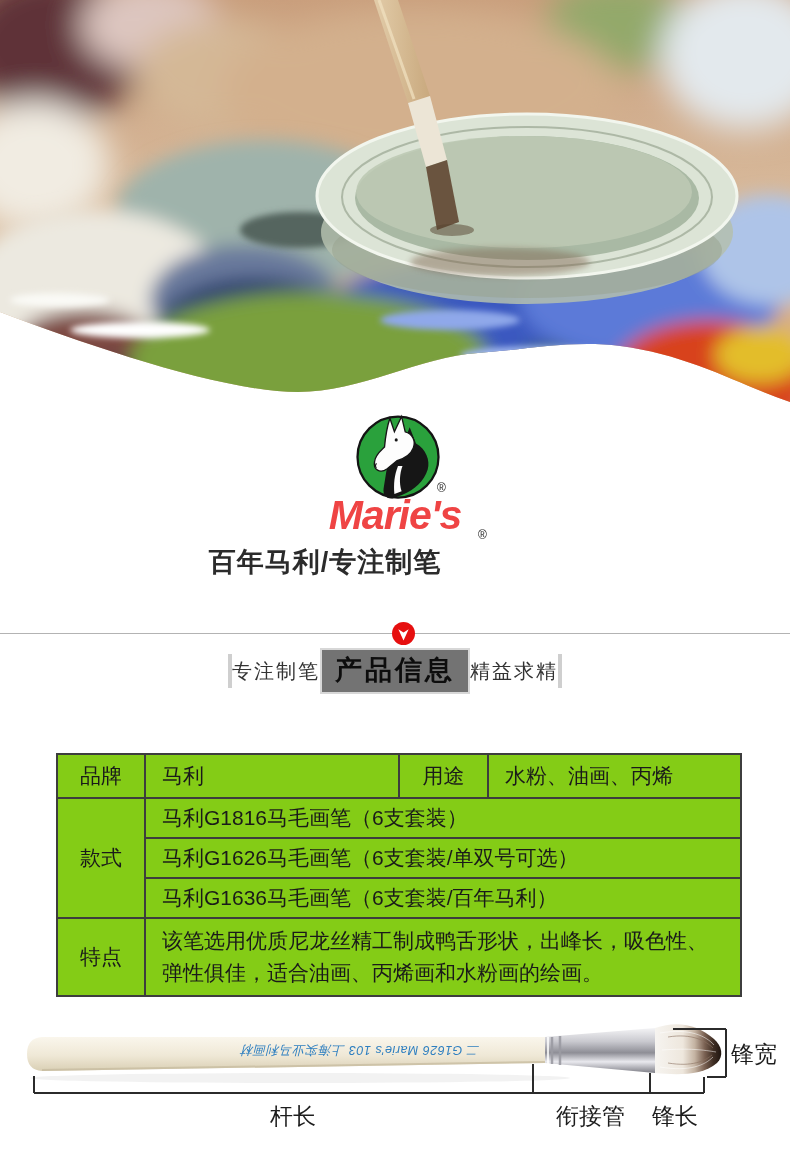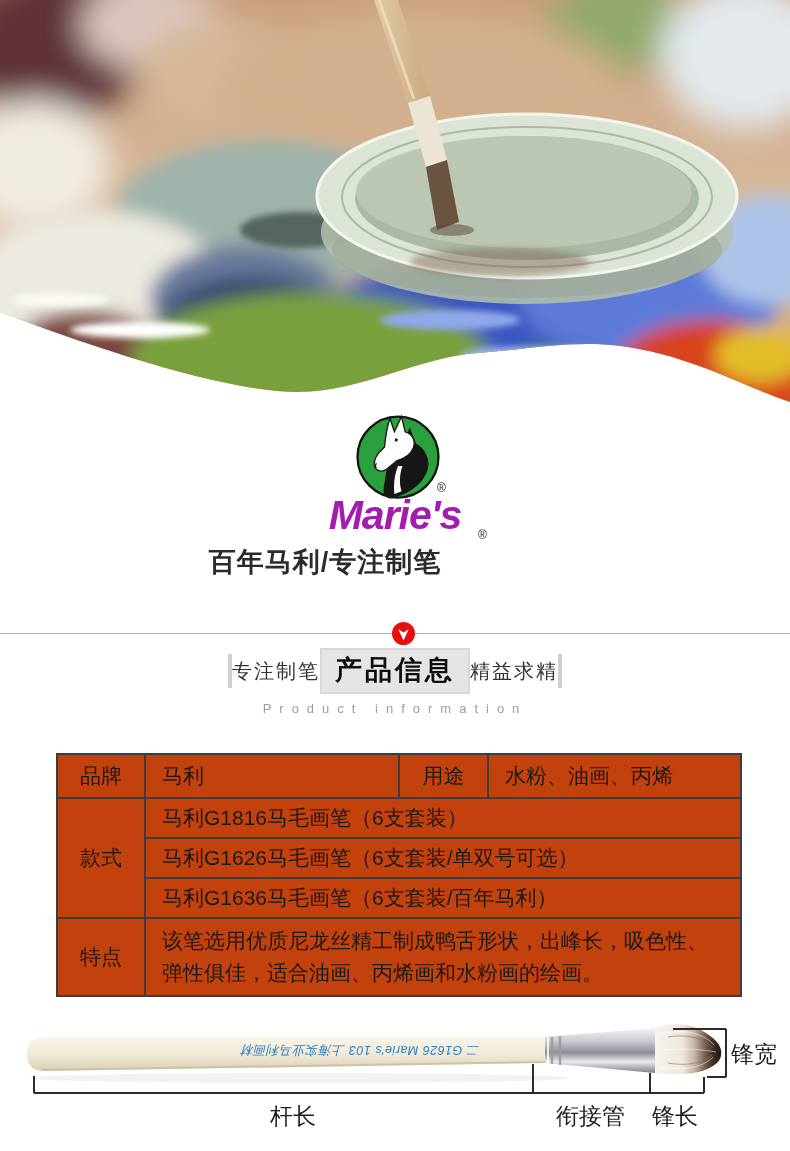--- a/index.html
+++ b/index.html
@@ -7,41 +7,41 @@
         font-family:"Liberation Sans","DejaVu Sans",sans-serif;color:#1a1a1a;}
   .abs{position:absolute;}
 
   
   .hero{left:0;top:0;width:790px;height:432px;}
 
   
   .logo-svg{left:353px;top:412px;width:90px;height:90px;}
   .logo-reg{left:437px;top:481px;font-size:12px;color:#222;}
   .wordmark{left:0;top:492px;width:790px;text-align:center;
-            font-size:41px;font-weight:800;font-style:italic;letter-spacing:-1px;color:#a21caf;}
+            font-size:41px;font-weight:800;font-style:italic;letter-spacing:-1px;color:#ef4444;}
   .wordmark-reg{left:478px;top:528px;font-size:12px;color:#222;}
   .slogan{left:0;top:544px;width:650px;text-align:center;
           font-size:27px;font-weight:600;letter-spacing:1px;color:#2b2b2b;}
 
   
   .divider-line{left:0;top:633px;width:790px;height:0;border-top:1px solid #b3b3b3;}
   .red-badge{left:392px;top:622px;width:23px;height:23px;border-radius:50%;
              display:flex;align-items:center;justify-content:center;}
   .tab-row{left:0;top:651px;width:790px;height:40px;display:flex;align-items:center;
            justify-content:center;}
   .tab-bar{width:4px;height:34px;background:#cfcfcf;}
   .tab-tag{font-size:20px;font-weight:500;letter-spacing:2px;color:#333;}
-  .title-box{border:2px solid #d7d7d7;background:#e5e5e5;padding:2px 13px 4px 13px;}
+  .title-box{border:2px solid #d7d7d7;background:#737373;padding:2px 13px 4px 13px;}
   .title-box span{font-size:27px;font-weight:800;letter-spacing:3px;color:#0d0d0d;}
   .subtitle-en{left:0;top:701px;width:790px;text-align:center;font-size:13px;
                letter-spacing:8px;color:#9c9c9c;}
 
   
   .spec-wrap{left:56px;top:753px;}
-  table.spec{border-collapse:collapse;table-layout:fixed;width:684px;background:#c2410c;}
+  table.spec{border-collapse:collapse;table-layout:fixed;width:684px;background:#84cc16;}
   table.spec td{border:2px solid #3d3d3d;font-size:21px;color:#1a1a1a;vertical-align:middle;}
   td.lbl{text-align:center;font-weight:500;}
   td.val{text-align:left;padding:0 10px 0 16px;}
   tr.r1 td{height:40px;}
   tr.rs td{height:38px;}
   tr.rf td{height:64px;}
   td.feature{line-height:32px;padding:6px 14px 6px 16px;}
 
   
   .brush-svg{left:0;top:1015px;width:790px;height:125px;}
@@ -166,21 +166,20 @@
   </div>
   <div class="abs tab-row">
     <div class="tab-bar"></div>
     <div class="tab-tag">专注制笔</div>
     <div class="title-box">
       <span>产品信息</span>
     </div>
     <div class="tab-tag">精益求精</div>
     <div class="tab-bar"></div>
   </div>
-  <div class="abs subtitle-en">Product information</div>
 
   <div class="abs spec-wrap">
     <table class="spec">
       <colgroup>
           <col style="width:88px">
           <col style="width:254px">
           <col style="width:89px">
           <col style="width:253px">
         </colgroup>
       <tbody>

